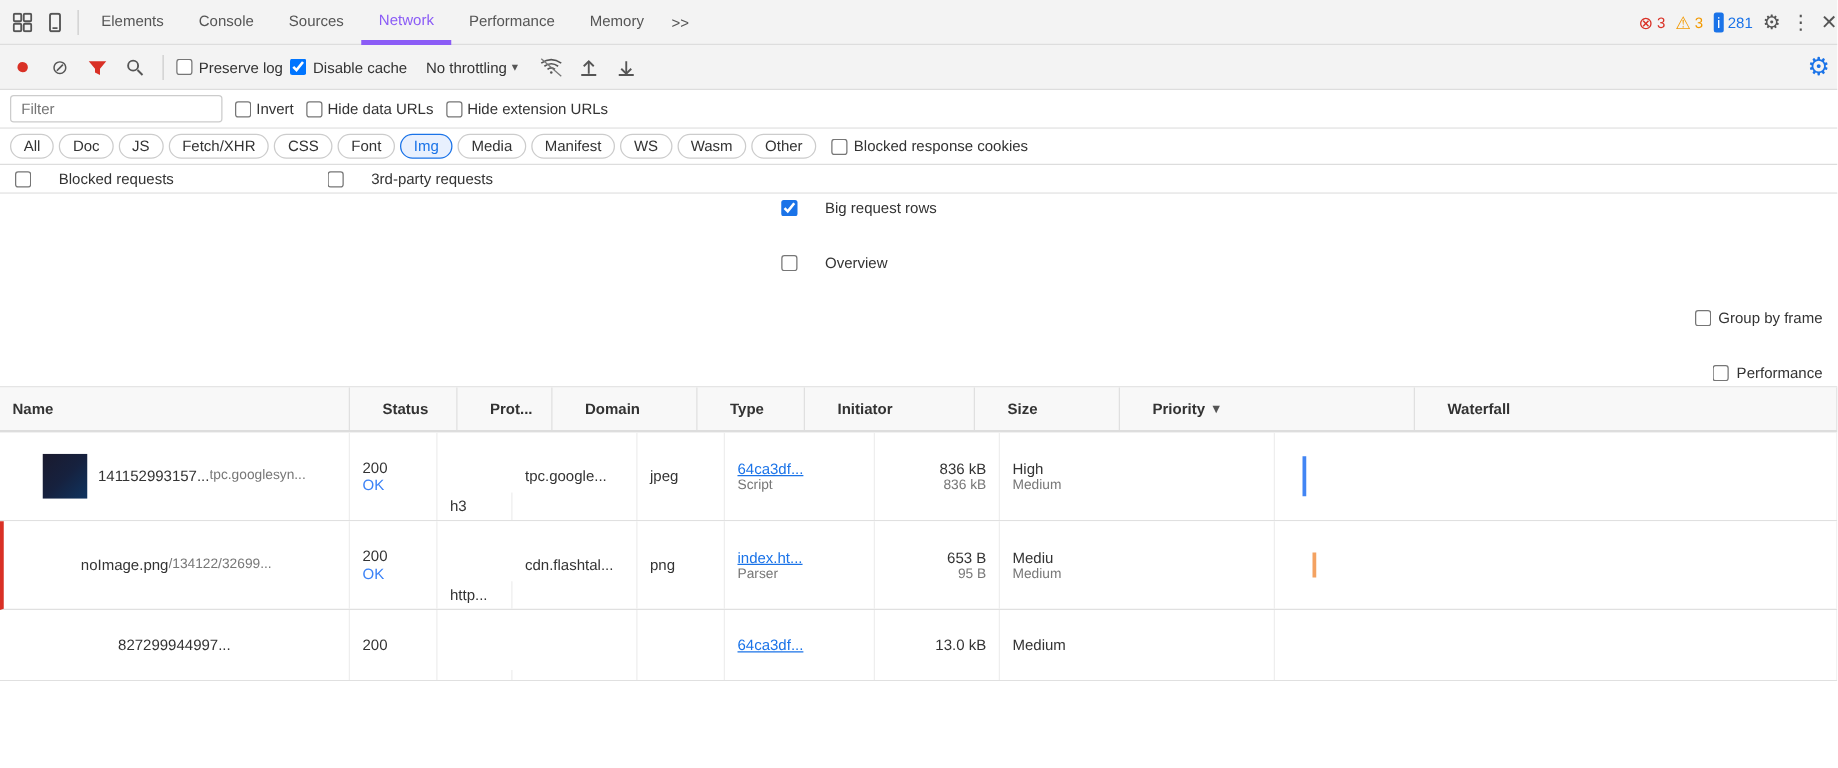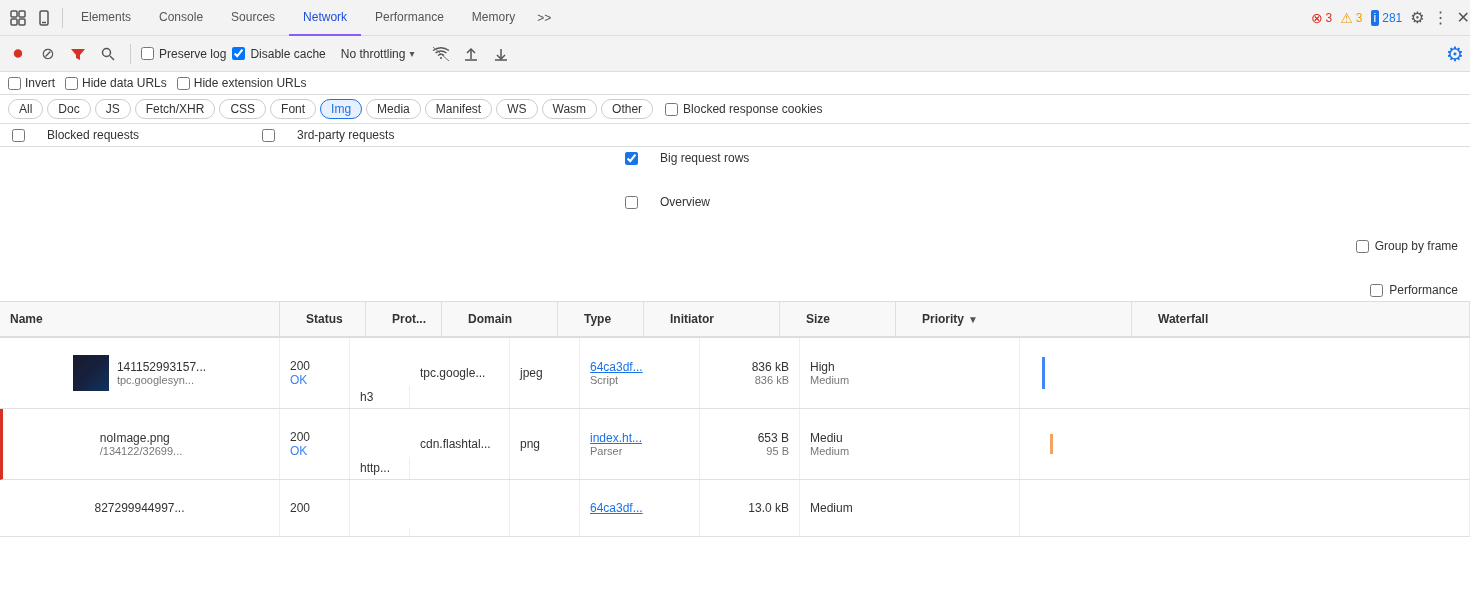--- a/index.html
+++ b/index.html
@@ -10,21 +10,21 @@
       display: flex; align-items: center; border-bottom: 1px solid #ddd;
       background: #f3f3f3; height: 36px; padding: 0 0;
     }
     .tab-bar-icons { display: flex; align-items: center; gap: 6px; padding: 0 8px; border-right: 1px solid #ccc; margin-right: 4px; }
     .tab-icon { width: 20px; height: 20px; display: flex; align-items: center; justify-content: center; cursor: pointer; color: #555; }
     .tab-item {
       padding: 0 14px; height: 36px; display: flex; align-items: center;
       cursor: pointer; font-size: 12px; color: #555; border-bottom: 2px solid transparent;
       white-space: nowrap;
     }
-    .tab-item.active { color: #1d4ed8; border-bottom: 2px solid #8b5cf6; }
+    .tab-item.active { color: #8b5cf6; border-bottom: 4px solid #8b5cf6; }
     .tab-more { padding: 0 8px; cursor: pointer; color: #555; }
     .tab-right { margin-left: auto; display: flex; align-items: center; gap: 8px; }
     .error-badge { display: flex; align-items: center; gap: 3px; font-size: 12px; }
     .err-red { color: #d93025; }
     .err-yellow { color: #f29900; }
     .err-blue { color: #1a73e8; }
     .gear-icon, .dots-icon, .close-icon { cursor: pointer; color: #555; font-size: 16px; }
 
     
     .toolbar {
@@ -130,21 +130,21 @@
     .initiator-sub { color: #777; font-size: 11px; }
     .priority-high { color: #333; }
     .priority-med { color: #777; font-size: 11px; }
 
     .thumbnail { width: 36px; height: 36px; background: #222; flex-shrink: 0; display: flex; align-items: center; justify-content: center; overflow: hidden; }
     .thumbnail-img { width: 100%; height: 100%; background: linear-gradient(135deg, #1a1a2e 0%, #16213e 50%, #0f3460 100%); }
 
     .waterfall-bar-container { width: 100%; height: 40px; display: flex; align-items: center; position: relative; }
     .waterfall-bar { width: 3px; height: 32px; background: #4285f4; margin-left: 12px; }
 
-    .name-text-block { display: flex; flex-direction: column; overflow: hidden; }
+    .name-text-block { display: flex; flex-direction: row; overflow: hidden; }
   </style>
 </head>
 <body>
 
 <div class="tab-bar">
   <div class="tab-bar-icons">
     <div class="tab-icon">
       <svg width="16" height="16" viewBox="0 0 16 16" fill="none">
         <rect x="1" y="1" width="6" height="6" rx="1" stroke="#555" stroke-width="1.5" fill="none"></rect>
         <rect x="9" y="1" width="6" height="6" rx="1" stroke="#555" stroke-width="1.5" fill="none"></rect>
@@ -248,20 +248,21 @@
     <svg width="16" height="16" viewBox="0 0 16 16" fill="none" stroke="#555" stroke-width="1.5">
       <line x1="8" y1="3" x2="8" y2="13"></line>
       <polyline points="4,9 8,13 12,9"></polyline>
       <line x1="2" y1="14" x2="14" y2="14"></line>
     </svg>
   </div>
   <div style="margin-left:auto; color:#1a73e8; font-size:20px; cursor:pointer;">⚙</div>
 </div>
 
 <div class="filter-row">
+  <input class="filter-input" type="text" placeholder="Filter" style="">
   <label class="filter-check">
     <input type="checkbox" style="">
     <span>Invert</span>
   </label>
   <label class="filter-check">
     <input type="checkbox" style="">
     <span>Hide data URLs</span>
   </label>
   <label class="filter-check">
     <input type="checkbox" style="">

